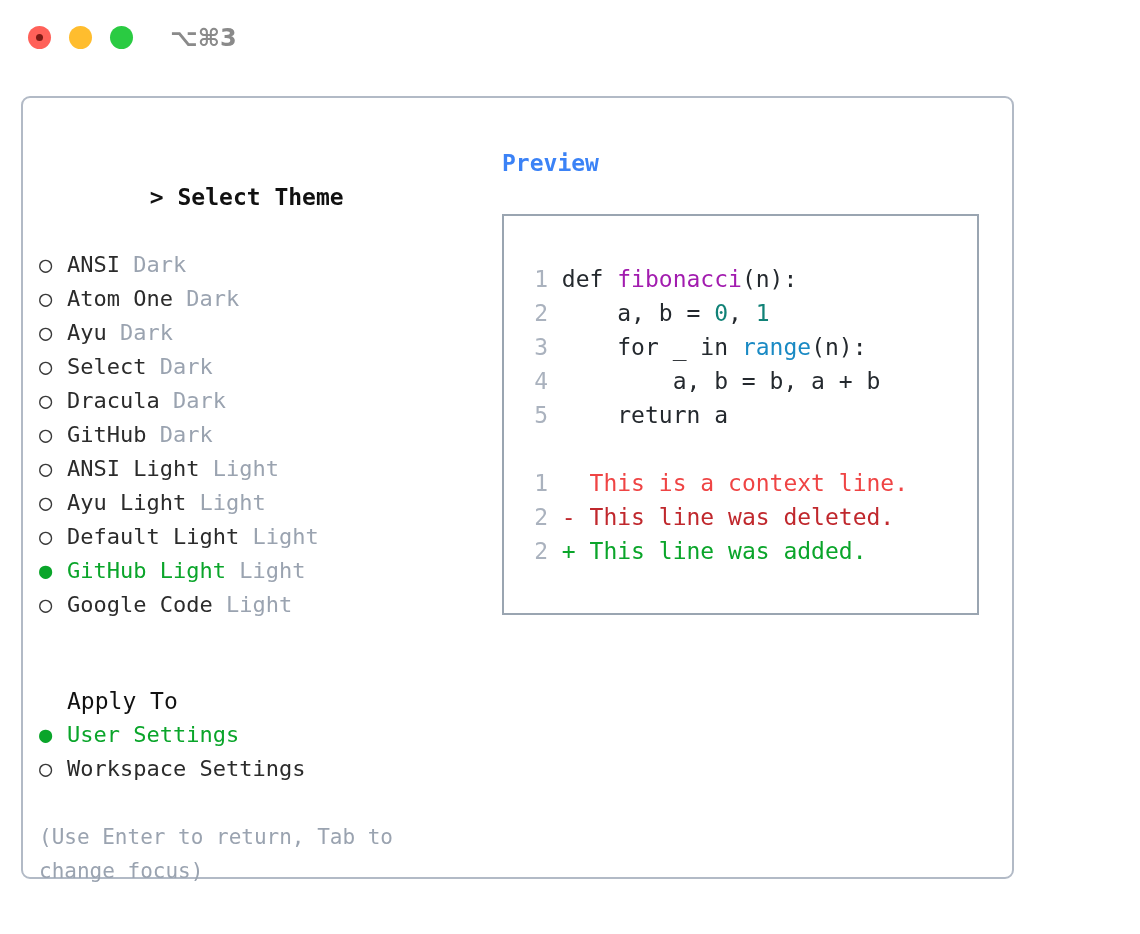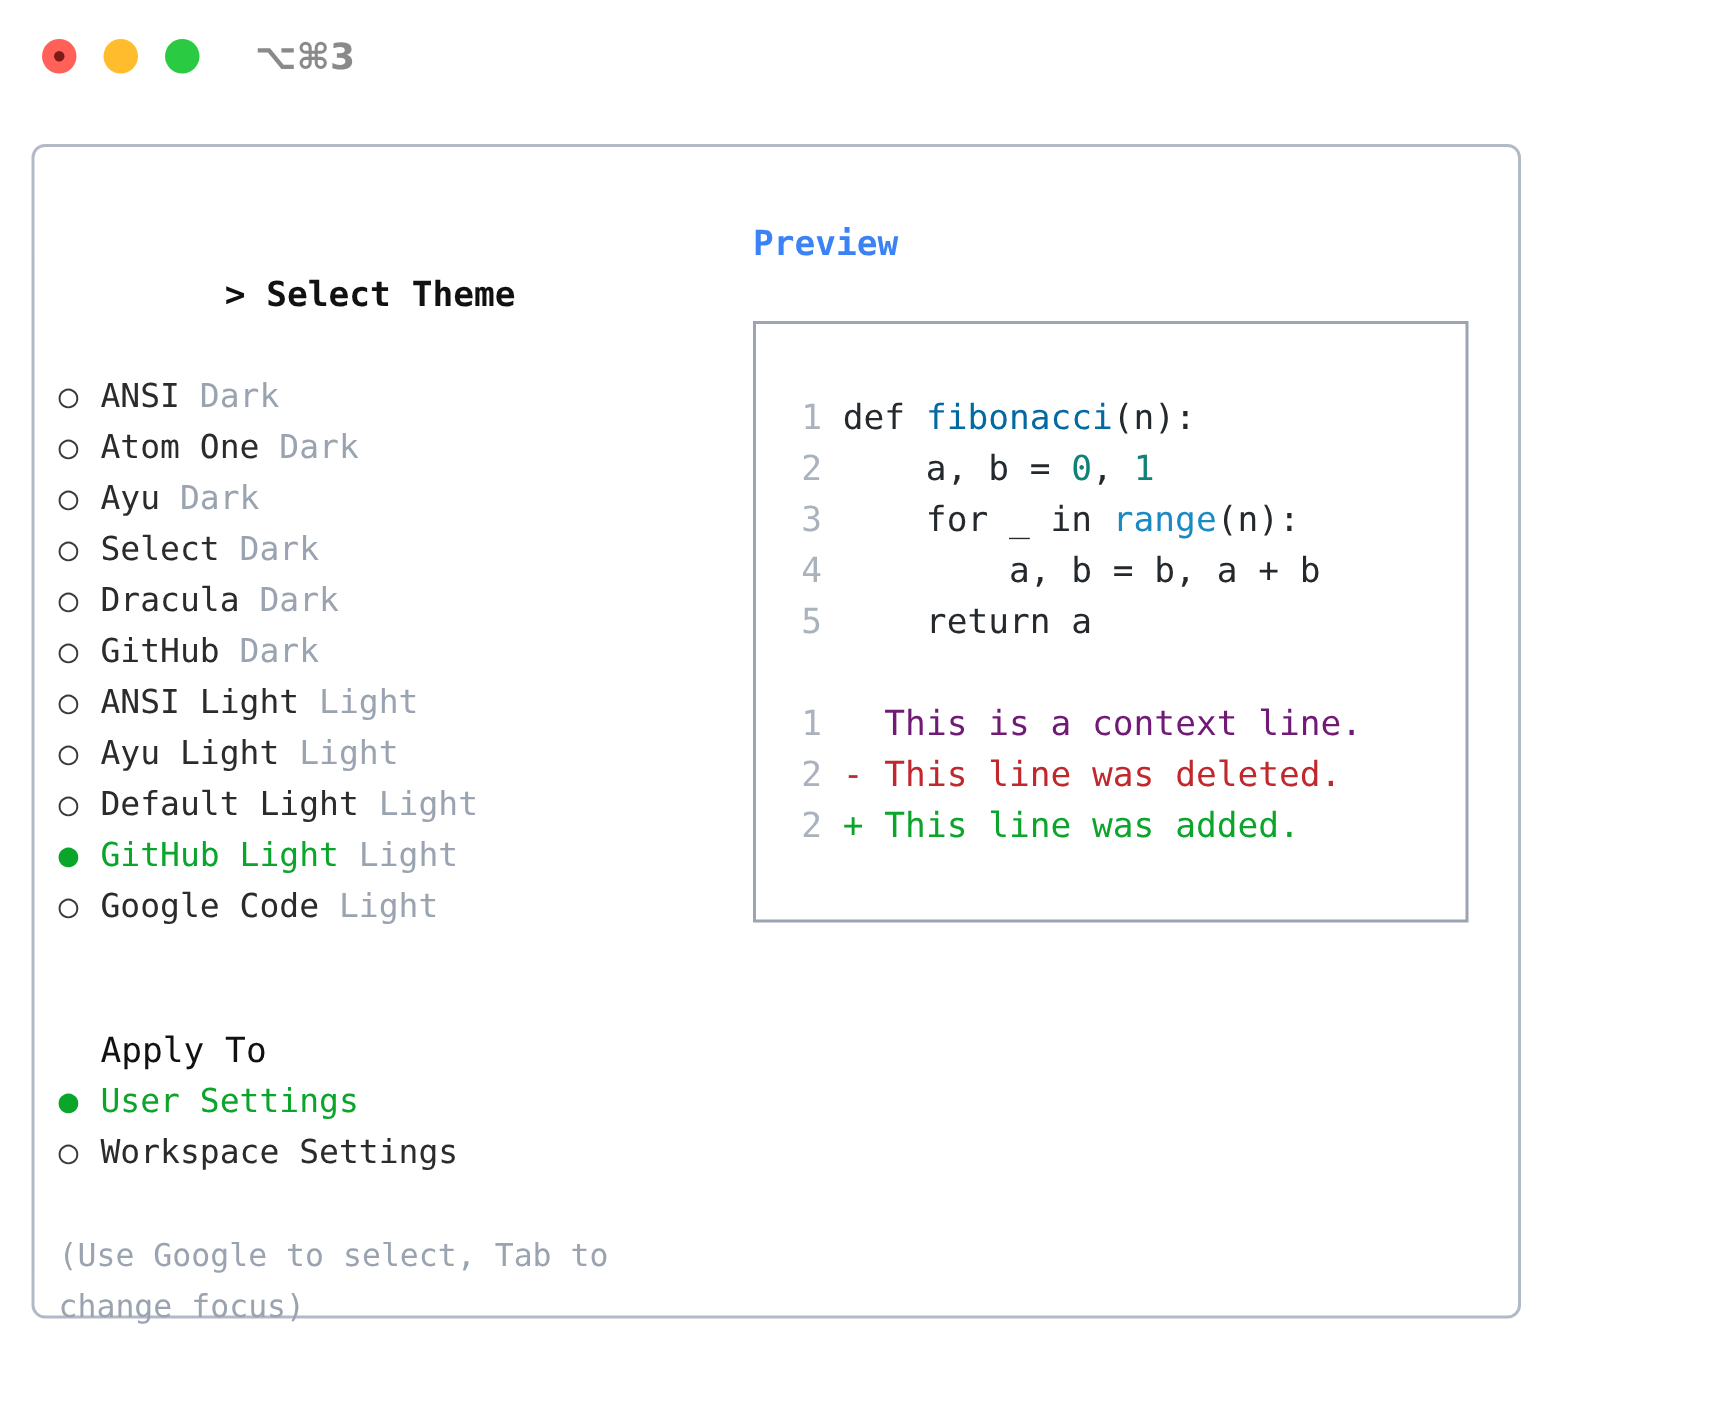--- a/index.html
+++ b/index.html
@@ -153,29 +153,29 @@
     color: #24292e;
   }
   .lineno {
     display: inline-block;
     width: 30px;
     text-align: right;
     color: #aab2be;
   }
   .code-text { color: #24292e; text-align: right; }
 
-  .tok-fn     { color: #0369a1; }
+  .tok-fn     { color: #a21caf; }
   .tok-num    { color: #118277; }
   .tok-builtin{ color: #1a8ac4; }
 
   .code-gap { height: 34px; }
 
   .diff-line { font-size: 23px; line-height: 34px; white-space: pre; }
   .diff-line .lineno { color: #aab2be; }
-  .diff-ctx  { color: #701a75; text-align: right; }
+  .diff-ctx  { color: #ef4444; text-align: right; }
   .diff-del  { color: #c0282d; }
   .diff-add  { color: #0aa52a; }
 </style>
 </head>
 <body>
 
 <div class="window">
 
   <div class="titlebar">
     <div class="lights">
@@ -210,21 +210,21 @@
 
       <div class="spacer-row"></div>
 
       <div class="sub-header">Apply To</div>
 
       <div id="apply-list">
           <div class="opt-row selected"><span class="bullet">●</span><span class="opt-label">User Settings</span></div>
           <div class="opt-row"><span class="bullet">○</span><span class="opt-label">Workspace Settings</span></div>
         </div>
 
-      <div class="hint">(Use Google to select, Tab to change focus)</div>
+      <div class="hint">(Use Enter to return, Tab to change focus)</div>
     </div>
 
     <div class="right-col">
       <div class="preview-title">Preview</div>
 
       <div class="codebox">
         <div id="code-lines">
             <div class="code-line"><span class="lineno">1</span><span> </span><span class="code-text">def </span><span class="tok-fn">fibonacci</span><span class="code-text">(n):</span></div>
             <div class="code-line"><span class="lineno">2</span><span> </span><span class="code-text">    a, b = </span><span class="tok-num">0</span><span class="code-text">, </span><span class="tok-num">1</span></div>
             <div class="code-line"><span class="lineno">3</span><span> </span><span class="code-text">    for _ in </span><span class="tok-builtin">range</span><span class="code-text">(n):</span></div>

